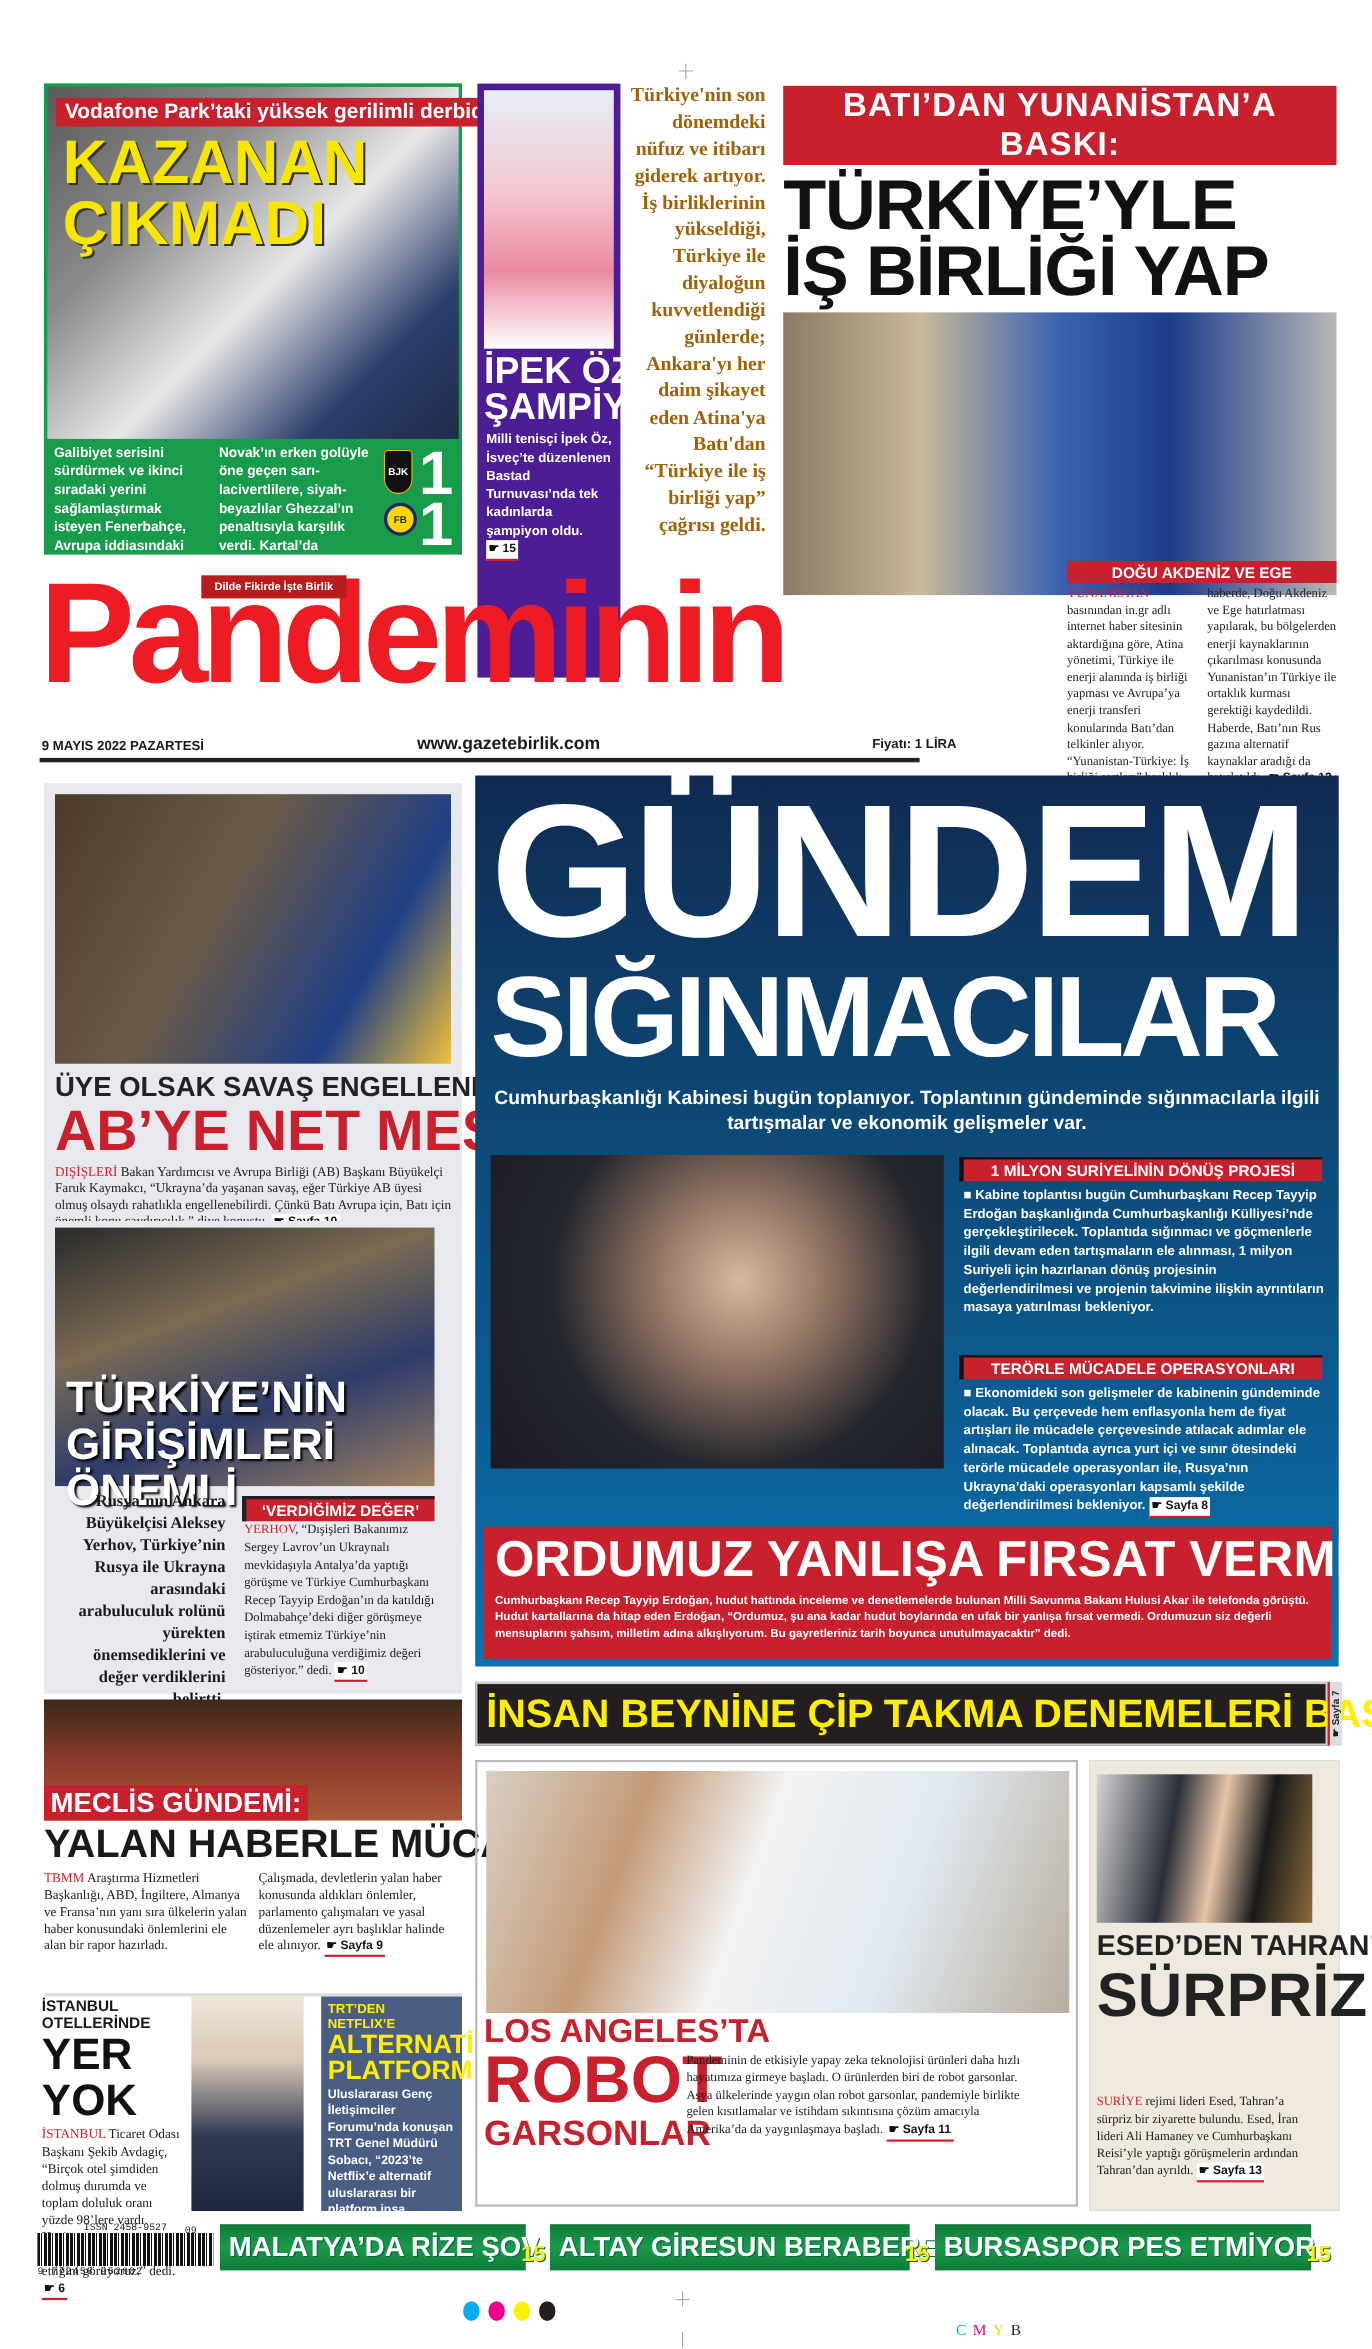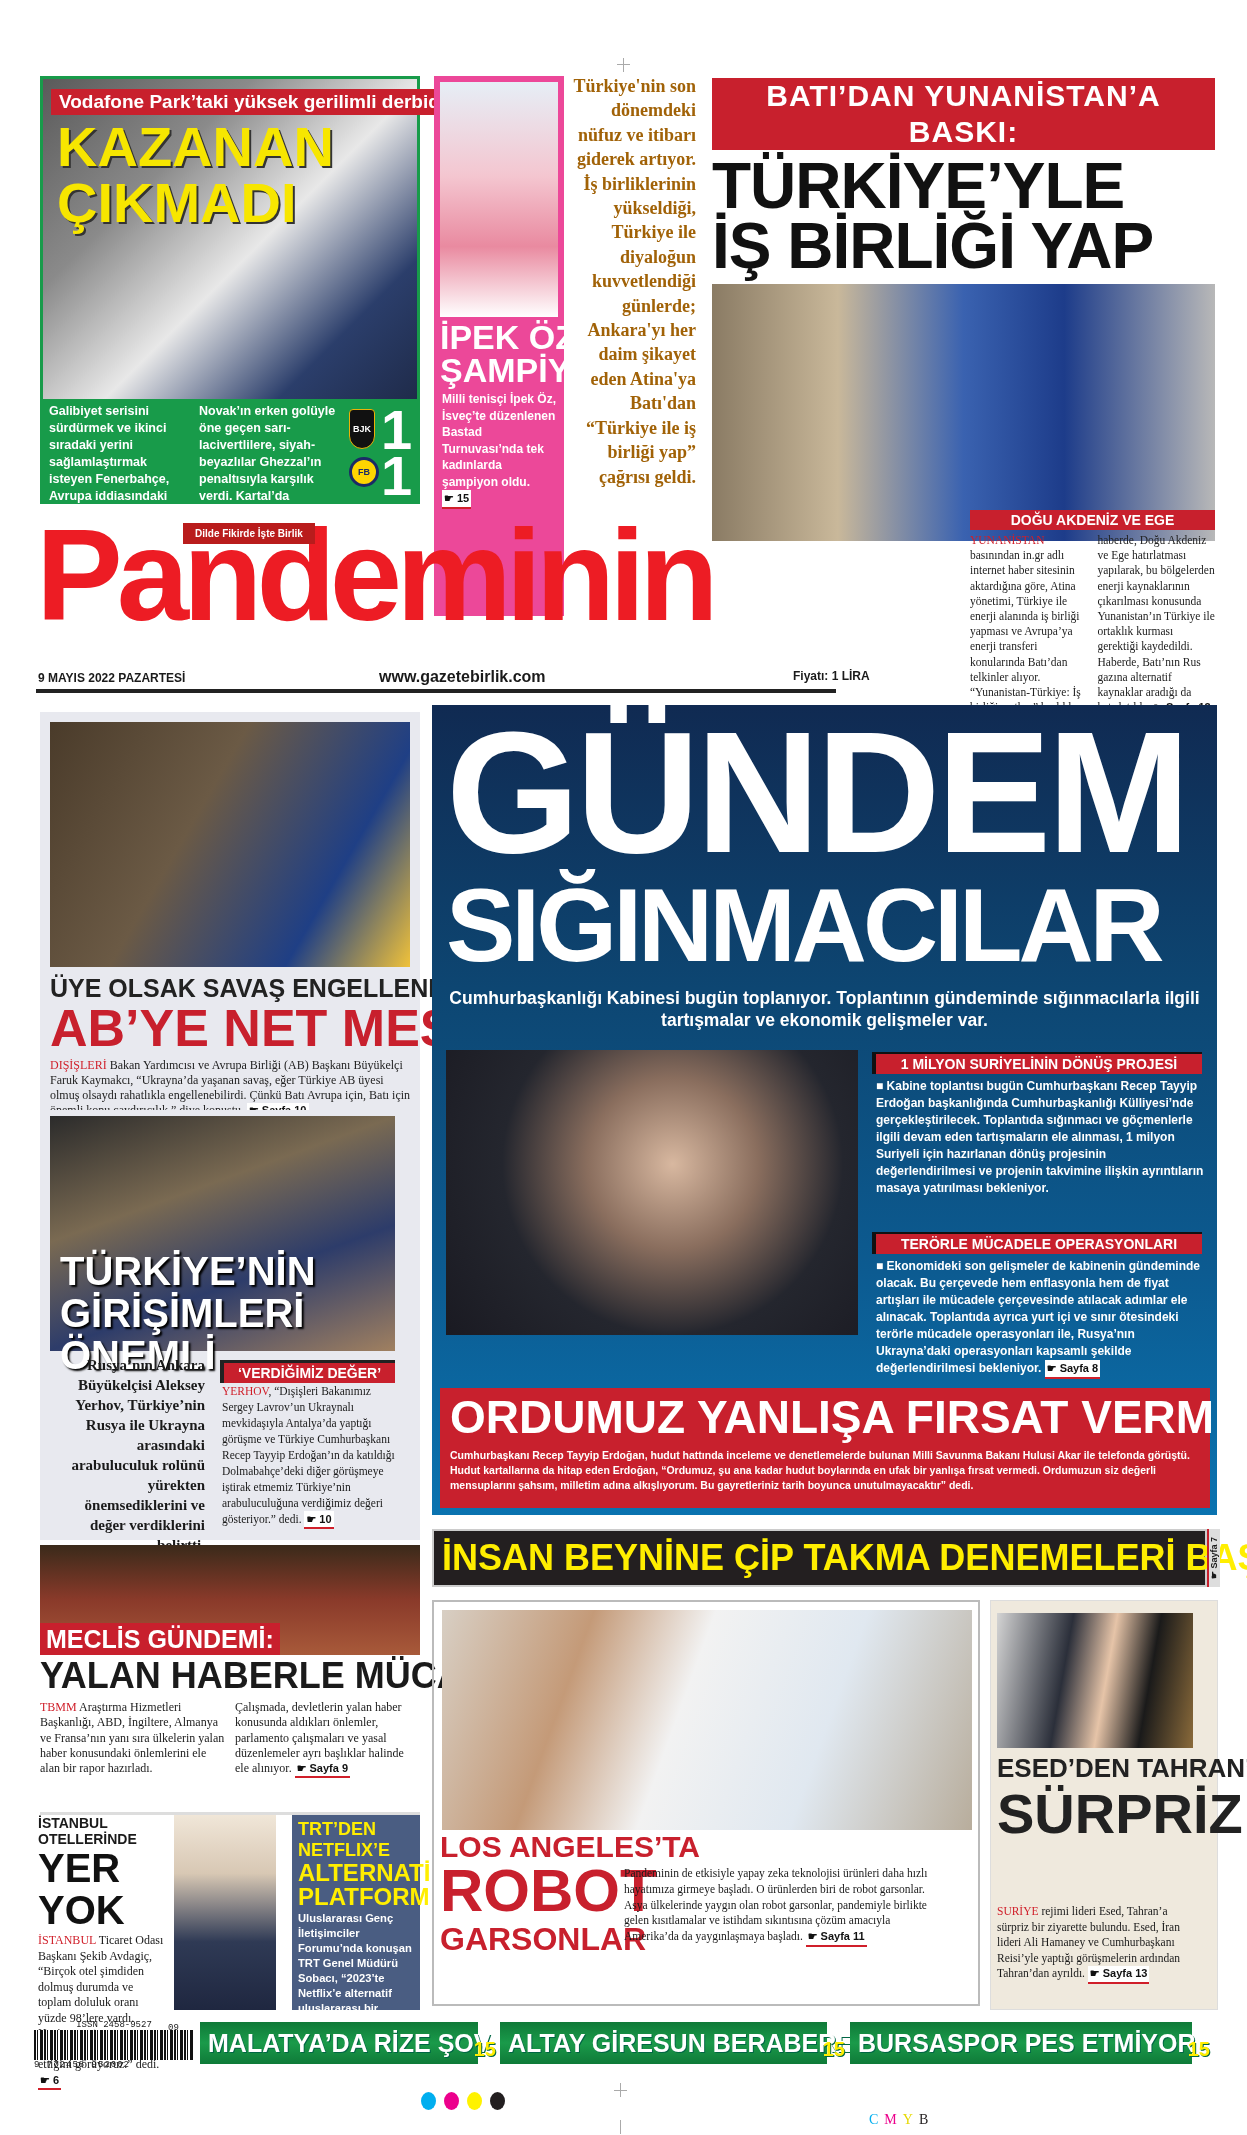--- a/index.html
+++ b/index.html
@@ -12,21 +12,21 @@
 
 #sport{left:40px;top:76px;width:380px;height:428px;background:#189b4a;border:3px solid #189b4a}
 #sport .img{left:0;top:0;width:374px;height:320px;background:linear-gradient(135deg,#5a5a5a 0%,#8a8a8a 30%,#e8e8e8 55%,#2b3e6b 80%,#1f2b4a 100%)}
 #sport .tag{left:8px;top:10px;background:#c8202d;color:#fff;font-weight:bold;font-size:19px;padding:2px 8px;white-space:nowrap}
 #sport .head{left:14px;top:40px;color:#f7e600;font-weight:bold;font-size:56px;line-height:56px;text-shadow:2px 2px 0 #333}
 #sport .txt1{left:6px;top:324px;width:140px;color:#fff;font-weight:bold;font-size:12.5px;line-height:17px}
 #sport .txt2{left:156px;top:324px;width:145px;color:#fff;font-weight:bold;font-size:12.5px;line-height:17px}
 #sport .score{color:#fff;font-weight:bold;font-size:56px;line-height:50px;text-align:center;width:30px}
 #sport .crest{width:26px;height:40px;border-radius:4px 4px 13px 13px;display:flex;align-items:center;justify-content:center;font-size:9px;font-weight:bold}
 
-#tennis{left:434px;top:76px;width:130px;height:540px;background:#ec4899}
+#tennis{left:434px;top:76px;width:130px;height:540px;background:#4c1d95}
 #tennis .img{left:6px;top:6px;width:118px;height:235px;background:linear-gradient(180deg,#e6eef6 0%,#f4c6d0 40%,#e98aa0 70%,#ffffff 100%)}
 #tennis .head{left:6px;top:245px;color:#fff;font-weight:bold;font-size:34px;line-height:33px}
 #tennis .txt{left:8px;top:315px;width:118px;color:#fff;font-weight:bold;font-size:12px;line-height:16.5px}
 
 #midcol{left:566px;top:74px;width:130px;text-align:right;font-family:"Liberation Serif",serif;font-weight:bold;font-size:18px;line-height:24.4px;color:#a16207}
 
 #bati{left:712px;top:78px;width:503px}
 #bati .tag{background:#c8202d;color:#fff;font-weight:bold;font-size:30px;line-height:36px;text-align:center;letter-spacing:1px}
 #bati .h1{font-weight:bold;font-size:64px;line-height:60px;text-align:left;color:#111;letter-spacing:-1px;margin-top:6px}
 #bati .img{position:relative;margin-top:8px;height:257px;background:linear-gradient(90deg,#8a7b64 0%,#c9b89a 25%,#3a62b0 50%,#1d3c8a 70%,#b8b8b8 100%)}
@@ -76,21 +76,21 @@
 #meclis .c1{left:0;top:155px;width:185px;font-family:"Liberation Serif",serif;font-size:12px;line-height:15.3px}
 #meclis .c2{left:195px;top:155px;width:185px;font-family:"Liberation Serif",serif;font-size:12px;line-height:15.3px}
 #meclis-rule{left:40px;top:1812px;width:380px;height:3px;background:#ddd}
 
 #ist{left:38px;top:1815px;width:130px}
 #ist .t{font-weight:bold;font-size:14px}
 #ist .h{font-weight:bold;font-size:40px;line-height:42px;color:#111}
 #ist .txt{font-family:"Liberation Serif",serif;font-size:12px;line-height:15.5px;margin-top:2px}
 #ist-img{left:174px;top:1815px;width:102px;height:195px;background:linear-gradient(180deg,#f0e6d8 0%,#d8c8b4 30%,#2f3a55 65%,#1f2740 100%)}
 #trt{left:292px;top:1815px;width:128px;height:195px;background:#4a5d82;padding:4px 6px}
-#trt .t1{color:#ffee00;font-weight:bold;font-size:18px}
+#trt .t1{color:#ffee00;font-weight:bold;font-size:12px}
 #trt .t2{color:#ffee00;font-weight:bold;font-size:24px;line-height:24px}
 #trt .txt{color:#fff;font-weight:bold;font-size:11.2px;line-height:15px;margin-top:2px}
 
 #robot{left:432px;top:1600px;width:548px;height:230px;border:2px solid #bbb;border-bottom:none}
 #robot .img{left:8px;top:8px;width:530px;height:220px;background:linear-gradient(110deg,#d8cfc4 0%,#c49a78 25%,#f2f2f2 45%,#e0e8f0 70%,#b8ad9c 100%)}
 #robot-low{left:432px;top:1830px;width:548px;height:176px;border:2px solid #bbb;border-top:none;background:#fff}
 #robot-low .h1{left:6px;top:0;color:#c8202d;font-weight:bold;font-size:30px;line-height:33px;white-space:nowrap}
 #robot-low .h2{left:6px;top:32px;color:#c8202d;font-weight:bold;font-size:60px;line-height:58px}
 #robot-low .h3{left:6px;top:92px;color:#c8202d;font-weight:bold;font-size:32px;line-height:34px}
 #robot-low .txt{left:190px;top:36px;width:310px;font-family:"Liberation Serif",serif;font-size:11.5px;line-height:15.8px}

